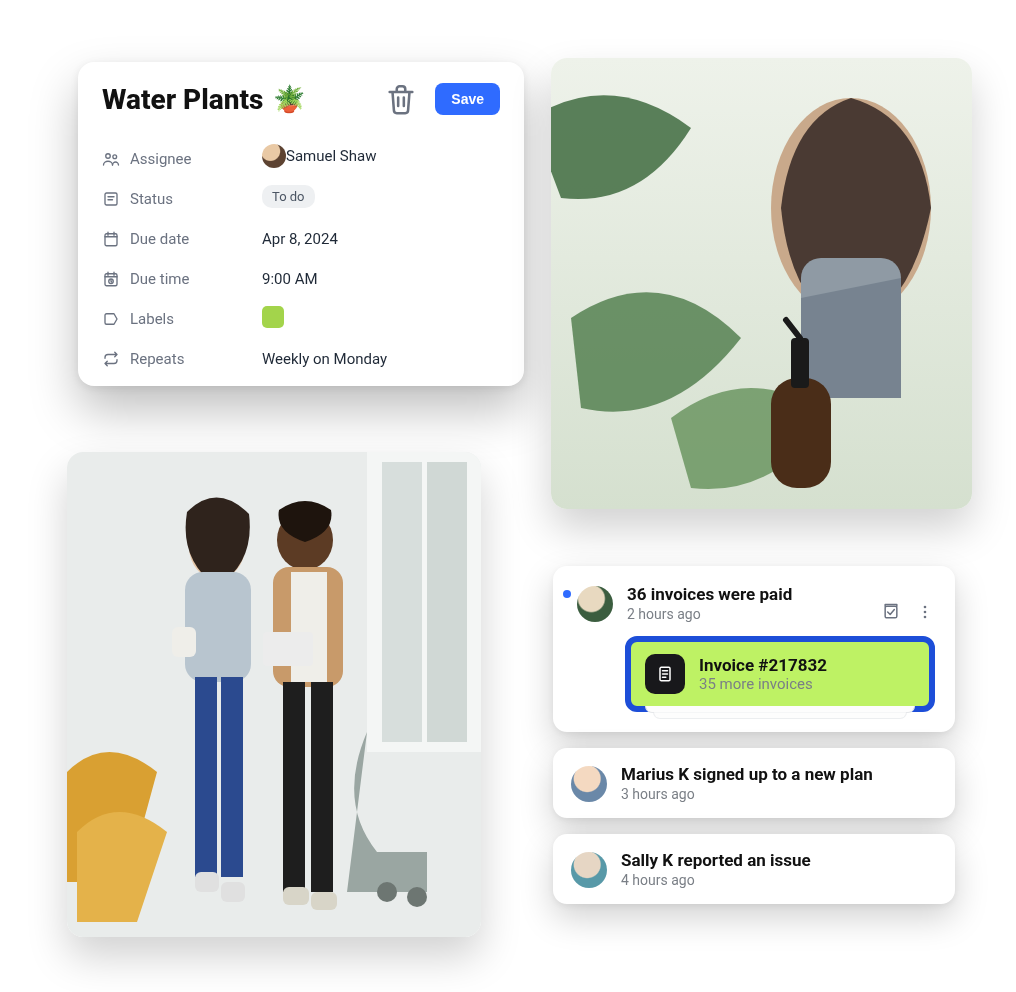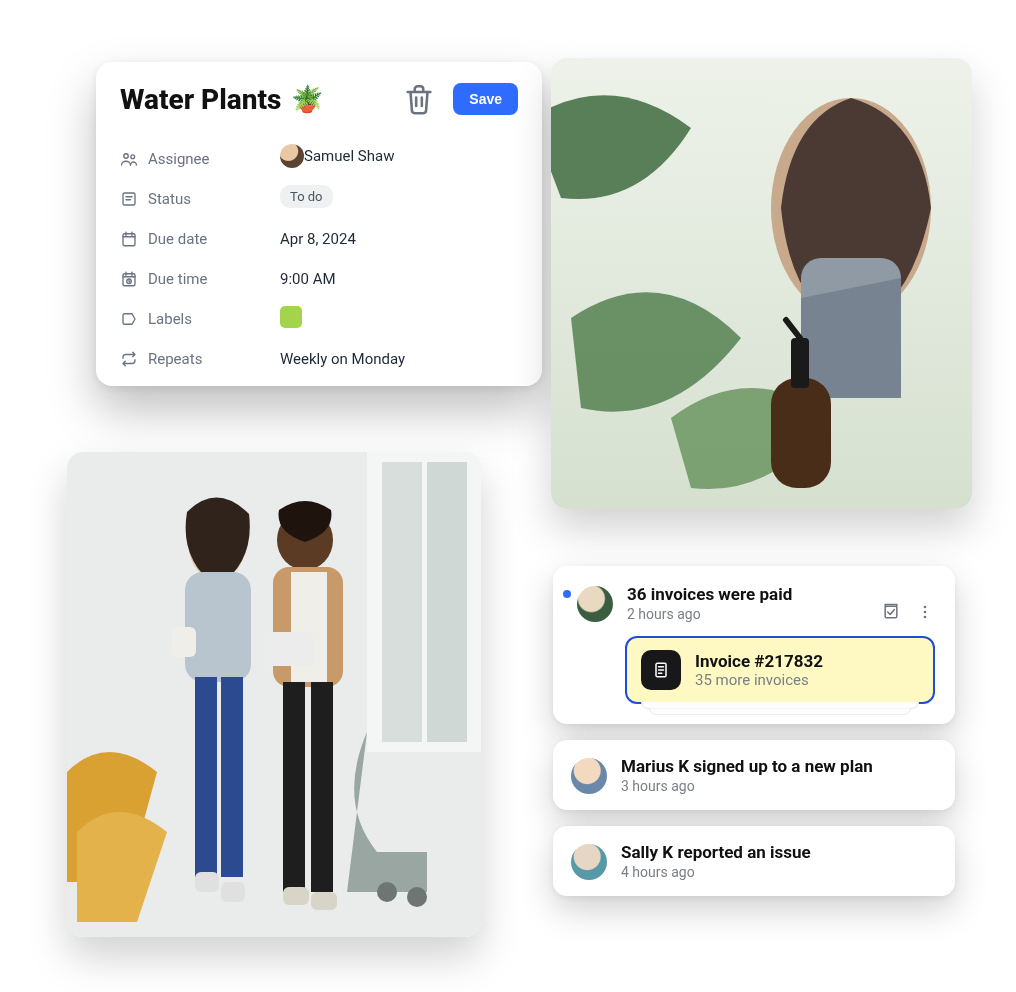--- a/index.html
+++ b/index.html
@@ -8,21 +8,21 @@
     background: #fff;
     width: 1016px;
     height: 992px;
     position: relative;
     overflow: hidden;
   }
 
   
   .task-card {
     position: absolute;
-    left: 96px;
+    left: 78px;
     top: 62px;
     width: 446px;
     background: #fff;
     border-radius: 16px;
     box-shadow: 0 24px 48px rgba(0,0,0,0.25), 0 2px 8px rgba(0,0,0,0.08);
     padding: 20px 24px 18px 24px;
   }
   .task-header {
     display: flex;
     align-items: center;
@@ -161,22 +161,22 @@
   .notif-time { font-size: 14px; color: #7a7f86; }
   .notif-actions {
     display: flex; align-items: center; gap: 14px;
     color: #6b7280;
   }
   .notif-actions svg { width: 20px; height: 20px; cursor: pointer; }
 
   .invoice-sub {
     margin-top: 14px;
     margin-left: 48px;
-    background: #fef9c3;
-    border: 2px solid #1d4ed8;
+    background: #bef264;
+    border: 6px solid #1d4ed8;
     border-radius: 12px;
     padding: 12px 14px;
     display: flex;
     align-items: center;
     gap: 14px;
     position: relative;
   }
   .invoice-sub::before,
   .invoice-sub::after {
     content: "";

